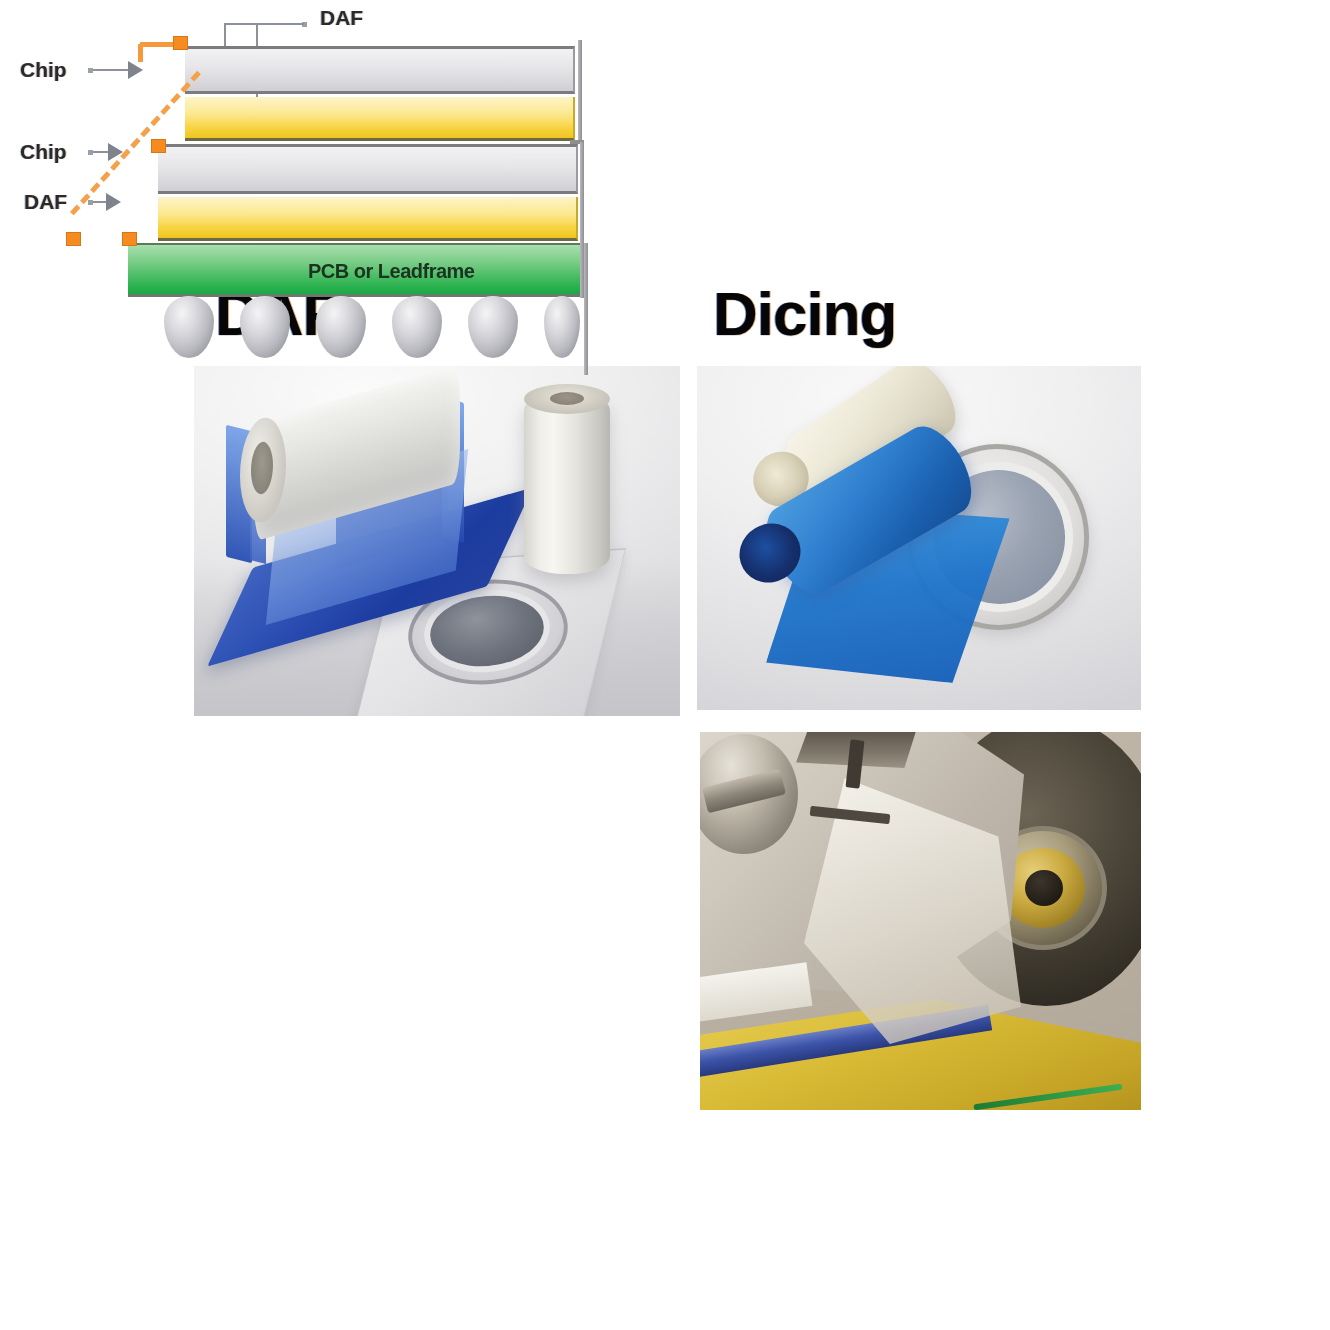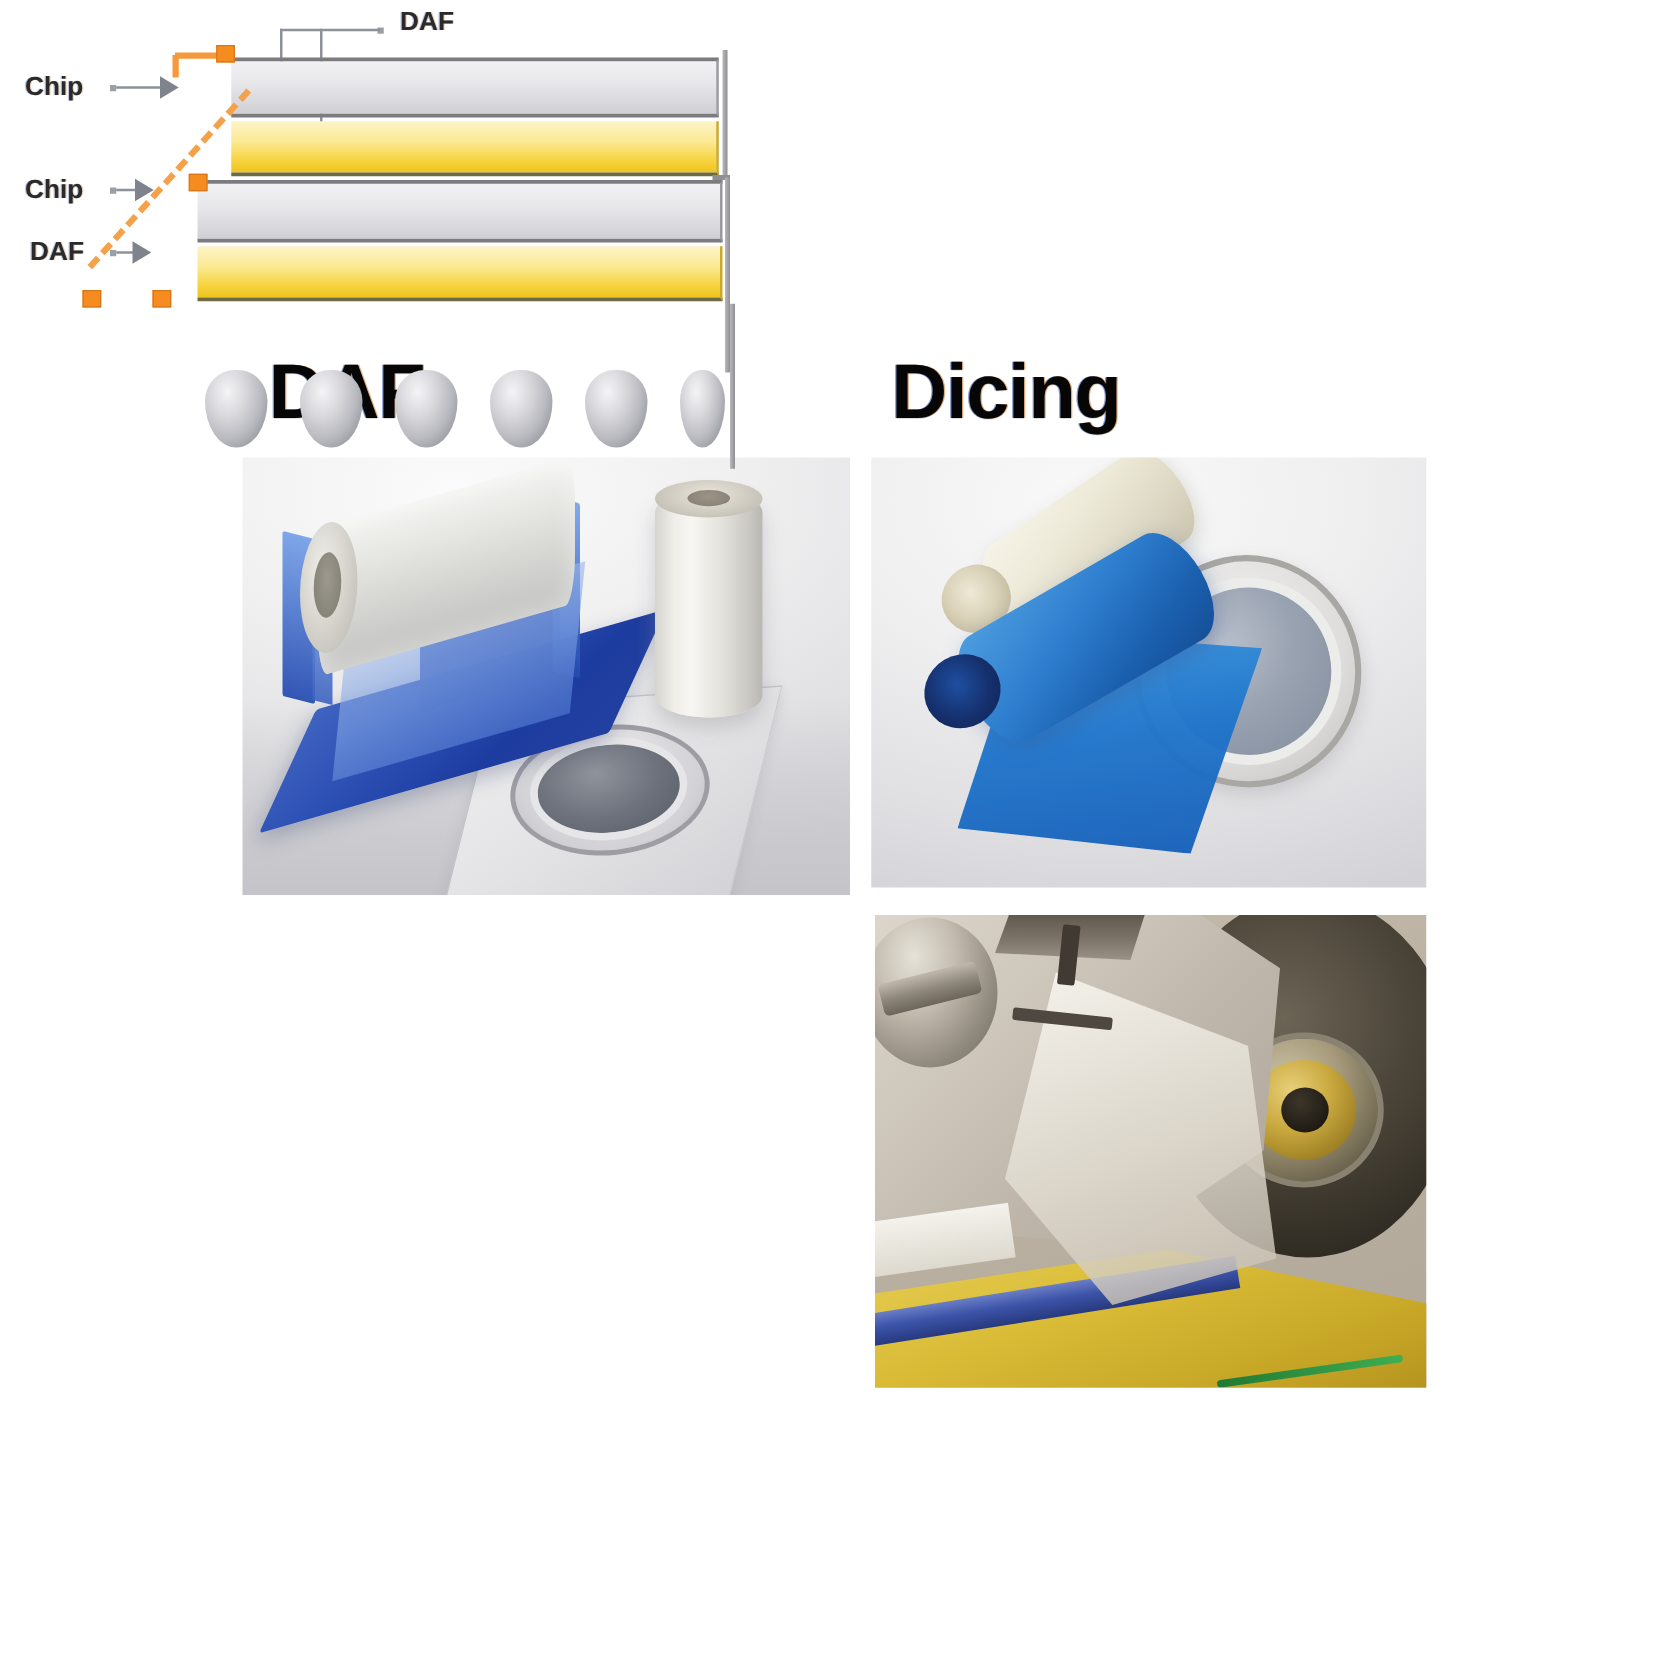--- a/index.html
+++ b/index.html
@@ -573,20 +573,23 @@
     <div class="arrowhead" style="left:106px; top:193px;"></div>
 
     <div class="layer layer-chip" style="left:185px; top:46px; width:390px; height:48px;"></div>
 
     <div class="layer layer-daf" style="left:185px; top:97px; width:390px; height:44px;"></div>
 
     <div class="layer layer-chip" style="left:158px; top:144px; width:420px; height:50px;"></div>
 
     <div class="layer layer-daf" style="left:158px; top:197px; width:420px; height:44px;"></div>
 
+    <div class="layer layer-pcb" style="left:128px; top:243px; width:456px; height:54px;">
+      <div class="pcb-text" style="left:180px; top:15px;">PCB or Leadframe</div>
+    </div>
 
     <div class="right-edge" style="left:578px; top:40px; height:100px;"></div>
     <div class="right-bracket" style="left:570px; top:140px; width:14px; height:4px;"></div>
     <div class="right-edge" style="left:580px; top:142px; height:156px;"></div>
     <div class="right-edge" style="left:584px; top:243px; height:132px;"></div>
 
     <div class="solder-ball" style="left:164px; top:296px;"></div>
     <div class="solder-ball" style="left:240px; top:296px;"></div>
     <div class="solder-ball" style="left:316px; top:296px;"></div>
     <div class="solder-ball" style="left:392px; top:296px;"></div>

